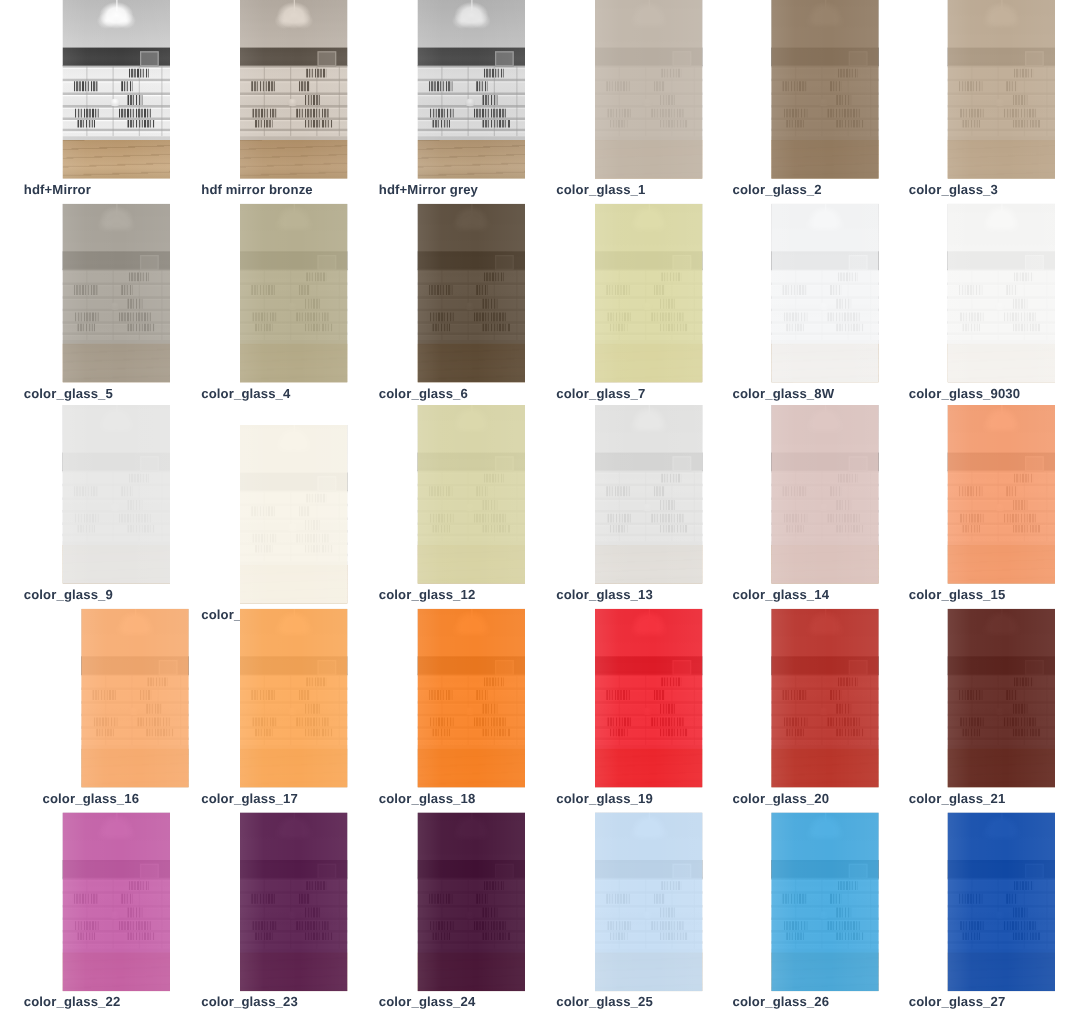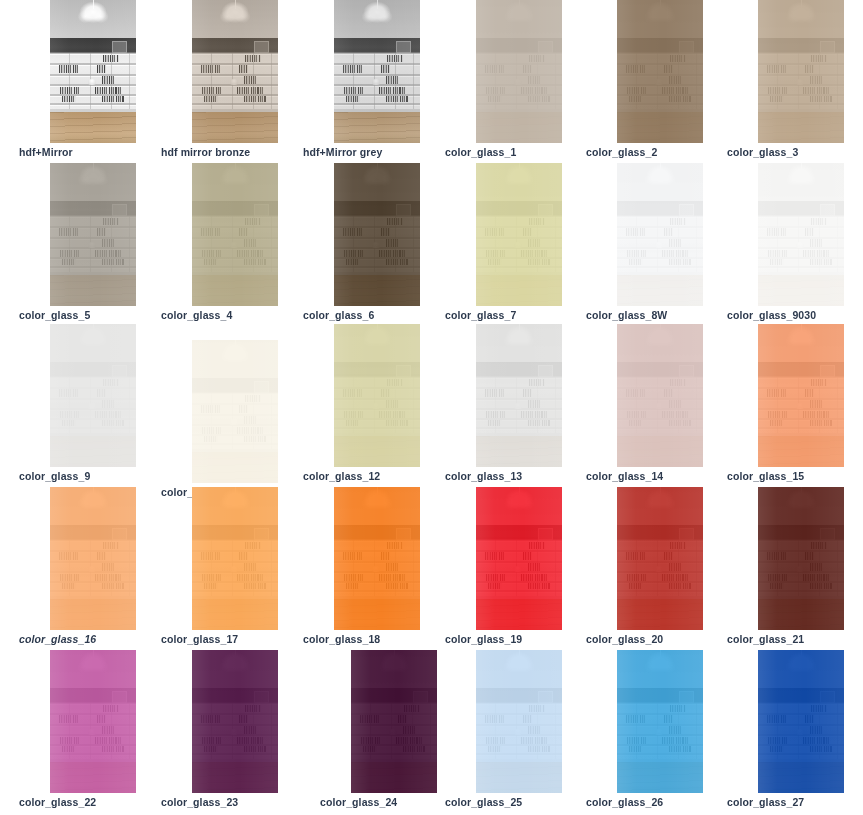--- a/index.html
+++ b/index.html
@@ -825,21 +825,21 @@
           <div class="frame" style="left:72%;top:28.5%;width:15%;height:7%"></div>
           <div class="vase" style="left:44%;top:55.5%;width:10%;height:4.2%"></div>
           <div class="base"></div>
           <div class="floor"></div>
         </div>
         <div class="glass" style="background: rgb(247, 154, 108); opacity: 0.9;"></div>
         <div class="sheen"></div>
       </div>
       <div class="swatch-label">color_glass_15</div>
     </div>
-    <div class="swatch-cell" style="left: 19px; top: 487px; font-style: italic;">
+    <div class="swatch-cell" style="left: 34px; top: 487px;">
       <div class="swatch-thumb">
         <div class="room">
           <div class="ceiling"></div>
           <div class="lampstem"></div>
           <div class="lamp"></div>
           <div class="band"></div>
           <div class="case"></div>
           <div class="shelf" style="top:36.5%"></div>
           <div class="shelf" style="top:44%"></div>
           <div class="shelf" style="top:51.5%"></div>
@@ -1113,21 +1113,21 @@
           <div class="frame" style="left:72%;top:28.5%;width:15%;height:7%"></div>
           <div class="vase" style="left:44%;top:55.5%;width:10%;height:4.2%"></div>
           <div class="base"></div>
           <div class="floor"></div>
         </div>
         <div class="glass" style="background: rgb(85, 24, 74); opacity: 0.92;"></div>
         <div class="sheen"></div>
       </div>
       <div class="swatch-label">color_glass_23</div>
     </div>
-    <div class="swatch-cell" style="left: 320px; top: 650px;">
+    <div class="swatch-cell" style="left: 303px; top: 650px;">
       <div class="swatch-thumb">
         <div class="room">
           <div class="ceiling"></div>
           <div class="lampstem"></div>
           <div class="lamp"></div>
           <div class="band"></div>
           <div class="case"></div>
           <div class="shelf" style="top:36.5%"></div>
           <div class="shelf" style="top:44%"></div>
           <div class="shelf" style="top:51.5%"></div>

